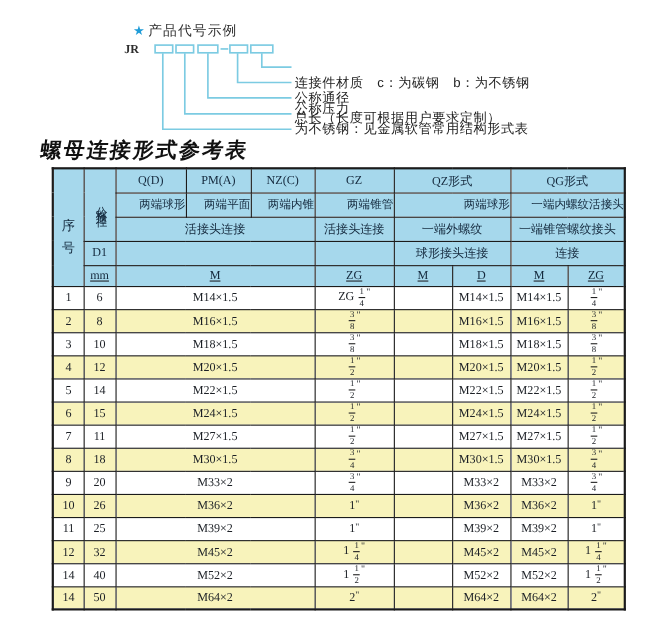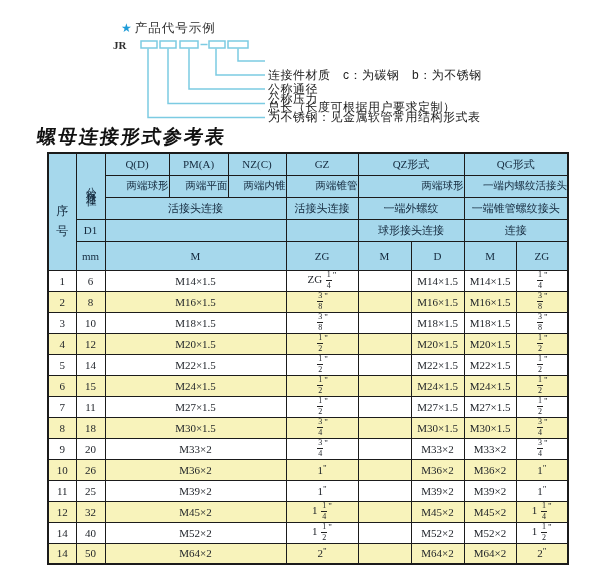--- a/index.html
+++ b/index.html
@@ -64,21 +64,21 @@
   }
   thead th{
     background:var(--header-bg);
     font-weight:normal;color:#14293d;
     font-size:11px;
   }
   thead tr.r1{height:22px;}
   thead tr.r2{height:22px;}
   thead tr.r3{height:22px;}
   thead tr.r4{height:22px;}
-  thead tr.r5{height:29px;}
+  thead tr.r5{height:19px;text-decoration:underline;}
   thead tr.r2 th{font-size:10.5px;letter-spacing:0;text-align:right;}
   tbody tr{height:21px;}
   tbody td{font-size:11px;color:#1c2026;background:#ffffff;}
   tbody tr.alt td{background:var(--row-alt);}
   .vert{
     writing-mode:vertical-rl;text-orientation:upright;
     display:inline-block;line-height:1;
   }
   .vert.seq{font-size:12px;letter-spacing:22px;margin-top:10px;}
   .vert.nominal{font-size:10.5px;letter-spacing:3px;}

